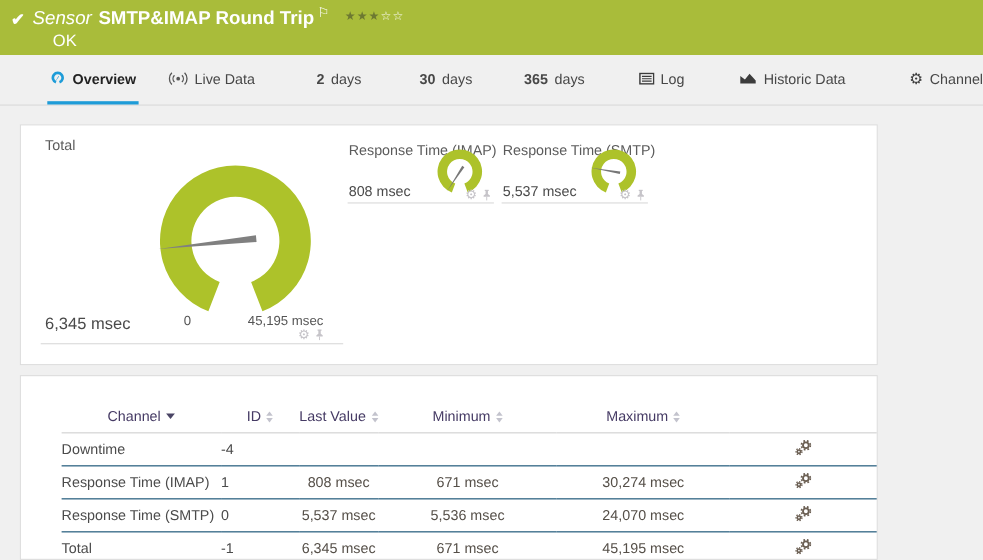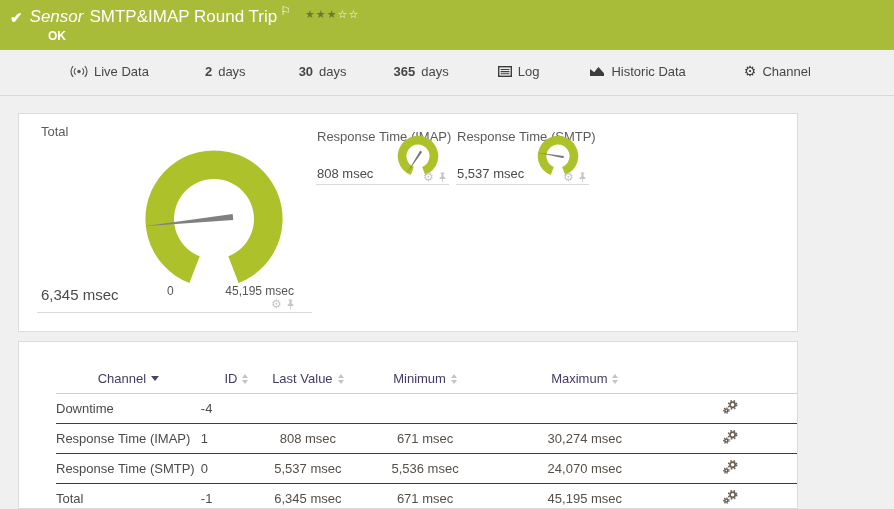--- a/index.html
+++ b/index.html
@@ -7,26 +7,26 @@
     width:894px;height:509px;position:relative;overflow:hidden;
     background:#f0f0f0;
     font-family:"Liberation Sans",sans-serif;
     -webkit-font-smoothing:antialiased;
   }
   
   .hdr{position:absolute;left:0;top:0;width:894px;height:50px;background:#a9bc3a;color:#fff}
   .hdr-row{position:absolute;left:10px;top:7px;display:flex;align-items:baseline}
   .hdr-check{font-size:15px;font-weight:bold;margin-right:7px;position:relative;top:1px}
   .hdr-kind{font-style:italic;font-size:17px;margin-right:6px}
-  .hdr-title{font-weight:normal;font-size:17px}
+  .hdr-title{font-weight:bold;font-size:17px}
   .hdr-flag{font-size:12px;position:relative;top:-7px;margin-left:3px}
   .hdr-stars{margin-left:14px;font-size:11px;letter-spacing:1px;position:relative;top:-4px}
   .star-f{color:#5f6930;opacity:.8}
   .star-e{color:#ffffff;opacity:.9}
-  .hdr-status{position:absolute;left:48px;top:29px;font-size:12px;font-weight:bold}
+  .hdr-status{position:absolute;left:48px;top:29px;font-size:15px;font-weight:normal}
   
   .tabbar{
     position:absolute;left:0;top:50px;width:894px;height:46px;box-sizing:border-box;
     display:flex;align-items:stretch;padding-left:43px;
     border-bottom:1px solid #d9d9d9;background:#f0f0f0;white-space:nowrap;
   }
   .tab{
     display:flex;align-items:center;gap:6px;font-size:13px;color:#474747;
     border-bottom:3px solid transparent;box-sizing:border-box;padding:0 2px;cursor:pointer;
   }
@@ -74,20 +74,27 @@
     <span class="hdr-check">✔</span>
     <span class="hdr-kind">Sensor</span>
     <span class="hdr-title">SMTP&amp;IMAP Round Trip</span>
     <span class="hdr-flag">⚐</span>
     <span class="hdr-stars"><span class="star-f">★★★</span><span class="star-e">☆☆</span></span>
   </div>
   <div class="hdr-status">OK</div>
 </div>
 
 <div class="tabbar">
+  <div class="tab active">
+    <svg class="glyph" width="15" height="15" viewBox="0 0 56 56">
+      <path d="M 20.5 44.6 A 21 21 0 1 1 35.5 44.6 L 32.3 36.2 A 12 12 0 1 0 23.7 36.2 Z" fill="#1e9cd8"></path>
+      <polygon points="16,43.5 32.3,20.7 30.3,19.3" fill="#1e9cd8"></polygon>
+    </svg>
+    <span>Overview</span>
+  </div>
   <div class="tab" style="margin-left:25px">
     <svg class="glyph" width="18" height="13" viewBox="0 0 18 13">
       <circle cx="9" cy="6.5" r="1.7" fill="#555"></circle>
       <path d="M5.6 3.4 A 4.4 4.4 0 0 0 5.6 9.6 M3.2 1.2 A 7.5 7.5 0 0 0 3.2 11.8" fill="none" stroke="#555" stroke-width="1.2"></path>
       <path d="M12.4 3.4 A 4.4 4.4 0 0 1 12.4 9.6 M14.8 1.2 A 7.5 7.5 0 0 1 14.8 11.8" fill="none" stroke="#555" stroke-width="1.2"></path>
     </svg>
     <span>Live Data</span>
   </div>
   <div class="tab" style="margin-left:52px">
     <span class="pfx">2</span>

